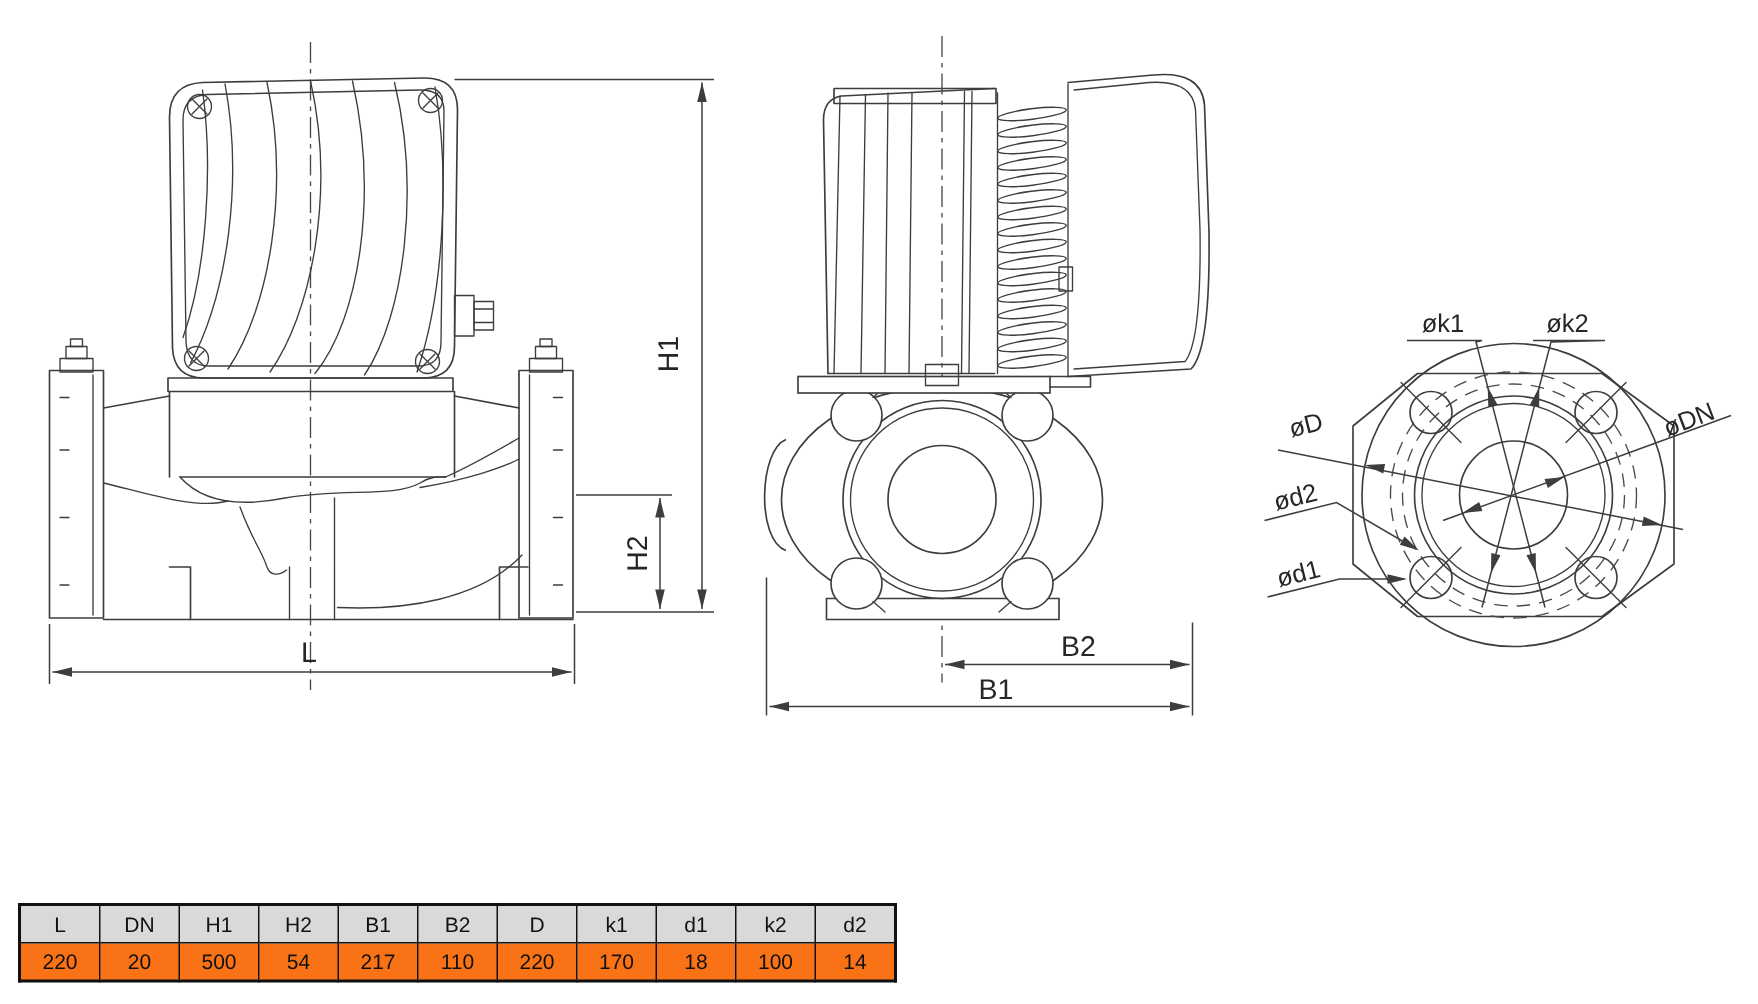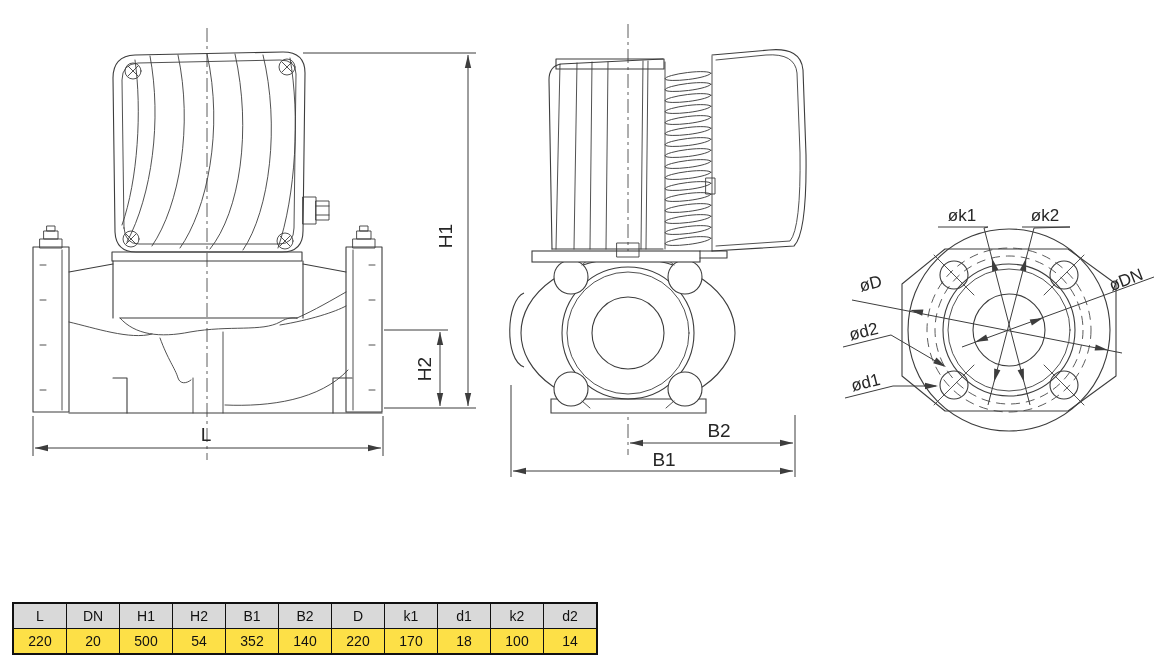--- a/index.html
+++ b/index.html
@@ -13,21 +13,21 @@
   .cl{fill:none;stroke:#4a4a4a;stroke-width:0.9;stroke-dasharray:14 4 3 4;}
   .dash{fill:none;stroke:#4a4a4a;stroke-width:0.9;stroke-dasharray:9 6;}
   .ah{fill:#3d3d3d;stroke:none;}
   text.dlbl{font-size:19px;fill:#262626;text-anchor:middle;}
   text.flbl{font-size:17px;fill:#262626;text-anchor:middle;}
   #dim-table{position:absolute;left:12px;top:602px;border-collapse:collapse;
              font-size:14px;color:#111;}
   #dim-table td{border:1px solid #111;width:52px;height:24px;text-align:center;padding:0;}
   #dim-table{border:2px solid #111;}
   #dim-table tr.hdr td{background:#d9d9d9;}
-  #dim-table tr.val td{background:#fde047;}
+  #dim-table tr.val td{background:#f97316;}
 </style>
 </head>
 <body>
 
 <div id="page">
 
 <svg id="drawing" width="1172" height="596" viewBox="0 0 1172 596" xmlns="http://www.w3.org/2000/svg">
 
   <g>
 
@@ -253,22 +253,22 @@
         <td>k1</td>
         <td>d1</td>
         <td>k2</td>
         <td>d2</td>
       </tr>
       <tr class="val">
         <td>220</td>
         <td>20</td>
         <td>500</td>
         <td>54</td>
-        <td>352</td>
-        <td>140</td>
+        <td>217</td>
+        <td>110</td>
         <td>220</td>
         <td>170</td>
         <td>18</td>
         <td>100</td>
         <td>14</td>
       </tr>
     </tbody>
   </table>
 
 </div>

